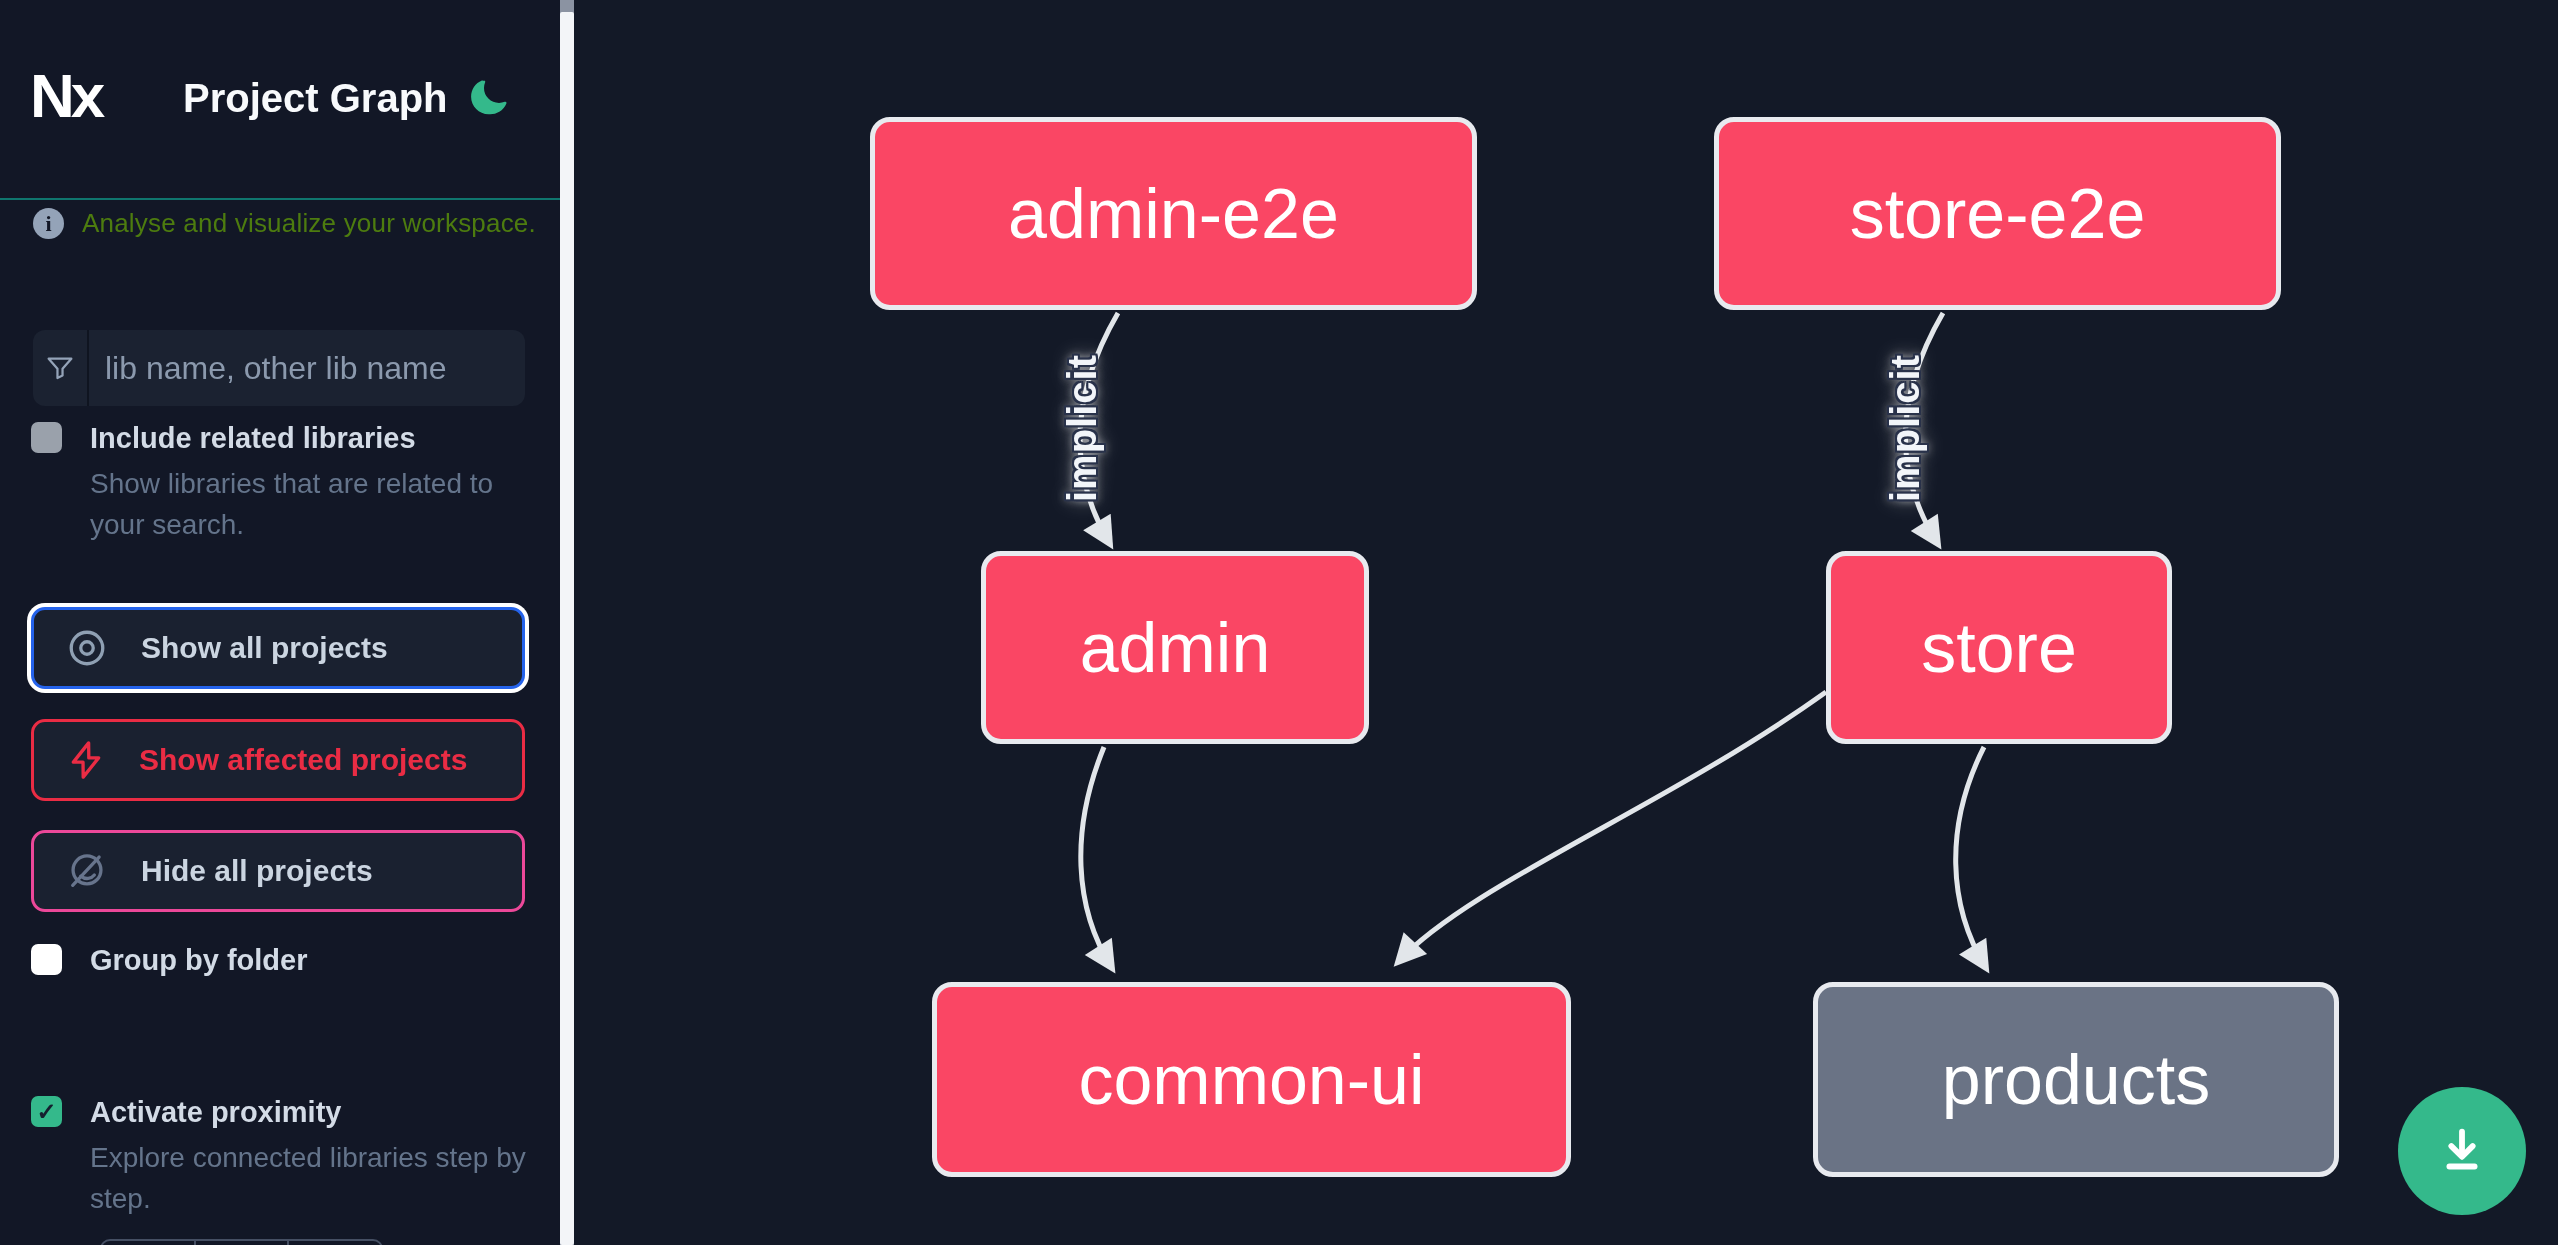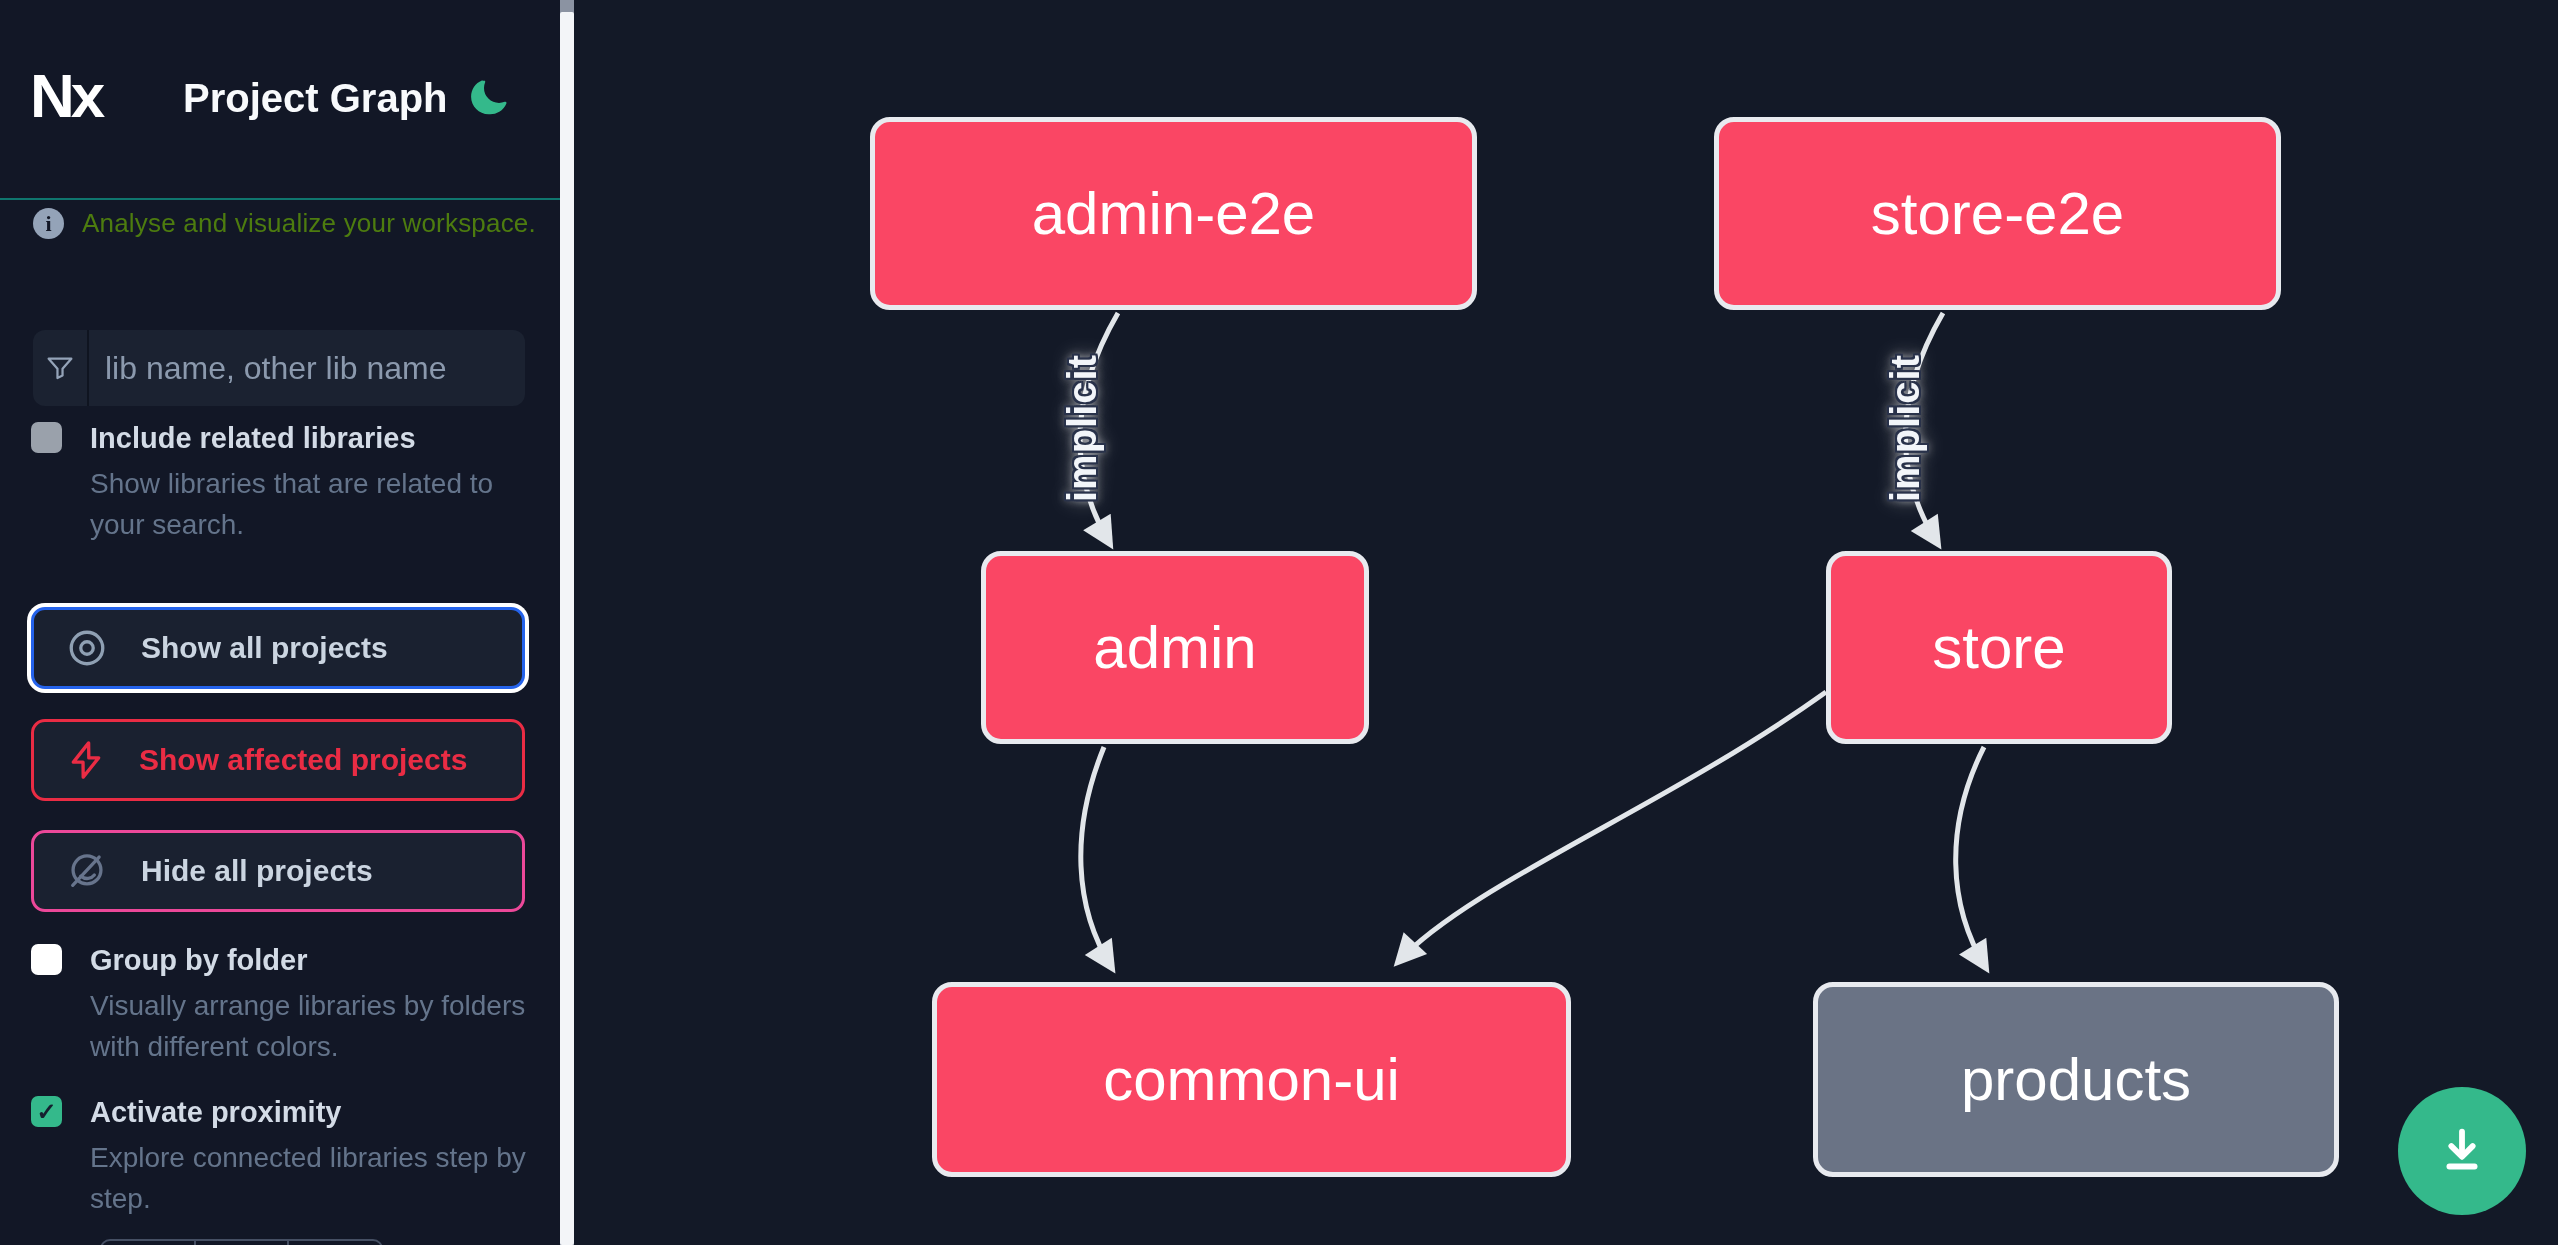--- a/index.html
+++ b/index.html
@@ -91,21 +91,21 @@
   
   #graph {
     position:absolute; left:0; top:0; width:2558px; height:1245px;
     background:#131927;
   }
   #edge-svg { position:absolute; left:0; top:0; width:2558px; height:1245px; }
 
   .gnode {
     position:absolute; border:5px solid #e8eaef; border-radius:20px;
     display:flex; align-items:center; justify-content:center;
-    color:#ffffff; font-size:60px; font-weight:400; letter-spacing:0;
+    color:#ffffff; font-size:70px; font-weight:400; letter-spacing:0;
     cursor:pointer;
   }
   .gnode.affected   { background:#fa4664; }
   .gnode.unaffected { background:#6a7385; }
 
   .edge-label {
     position:absolute; transform:translate(-50%,-50%) rotate(-90deg);
     font-size:40px; font-weight:700; color:#f2f5f9; letter-spacing:1px; white-space:nowrap;
     text-shadow:
       2px 0 0 #29324a, -2px 0 0 #29324a, 0 2px 0 #29324a, 0 -2px 0 #29324a,
@@ -201,21 +201,20 @@
       <circle cx="12" cy="11.4" r="7.6"></circle>
       <path d="M8.6 14.8c2.6 2.1 5.8 1.4 7.4-.6"></path>
       <line x1="4.2" y1="19.8" x2="18.6" y2="4.4"></line>
     </svg>
     <span>Hide all projects</span>
   </div>
 
   <div class="toggle" style="top:944px">
     <span class="cb cb-white"></span>
     <div class="t-label">Group by folder</div>
-    <div class="t-desc">Visually arrange libraries by folders with different colors.</div>
   </div>
 
   <div class="toggle" style="top:1096px">
     <span class="cb cb-green">✓</span>
     <div class="t-label">Activate proximity</div>
     <div class="t-desc">Explore connected libraries step by step.</div>
   </div>
 
   <div class="stepper">
     <div class="seg"></div>

